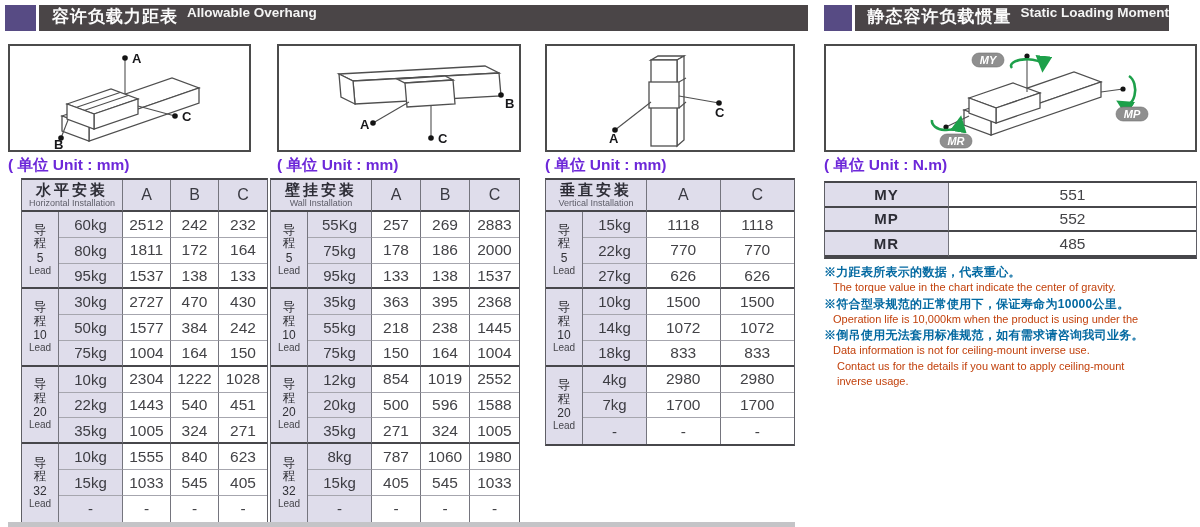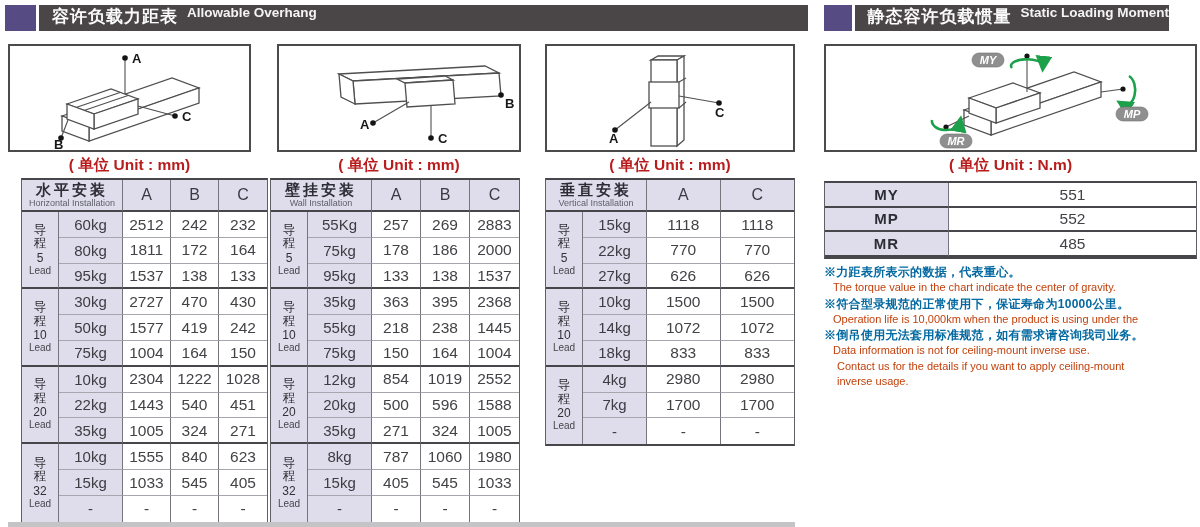--- a/index.html
+++ b/index.html
@@ -18,21 +18,21 @@
   .dbox svg{display:block}
   svg text{font-family:"Liberation Sans",sans-serif;font-weight:bold;font-size:13px;fill:#17171a}
   svg .ln{stroke:#4f4f4f;stroke-width:1.3;fill:#fff}
   svg .thin{stroke:#4f4f4f;stroke-width:1.1;fill:none}
   svg .dot{fill:#141414;stroke:none}
   svg .grn{stroke:#1da04a;stroke-width:2.6;fill:none}
   svg .badge{fill:#8f8f8f;stroke:#6f6f6f;stroke-width:.6}
   svg .badge-t{fill:#fff;font-style:italic;font-size:11px;text-anchor:middle}
 
   
-  .unit{position:absolute;font-size:15.5px;font-weight:600;color:#b91c1c;text-align:center;white-space:nowrap}
+  .unit{position:absolute;font-size:15.5px;font-weight:600;color:#6d28d9;text-align:left;white-space:nowrap}
 
   
   .otable{display:grid;grid-template-rows:32px;grid-auto-rows:25.8px;border:1px solid #5f5f66;border-top:2px solid #47474b;border-bottom:2px solid #47474b;background:#fff}
   .cell{display:flex;align-items:center;justify-content:center;border-right:1px solid #75757e;border-bottom:1px solid #a6a6ae;font-size:15px;color:#46464a;line-height:1}
   .lav{background:#dfddeb}
   .lastcol{border-right:none}
   .grpend{border-bottom:2px solid #47474b}
   .lastrow{border-bottom:none}
   .head{border-bottom:2px solid #47474b}
   .title{flex-direction:column;gap:2px;grid-column:span 2}
@@ -210,21 +210,21 @@
       <div class="lead-zh">程</div>
       <div class="lead-num">10</div>
       <div class="lead-en">Lead</div>
     </div>
     <div class="cell lav wt">30kg</div>
     <div class="cell val">2727</div>
     <div class="cell val">470</div>
     <div class="cell val lastcol">430</div>
     <div class="cell lav wt">50kg</div>
     <div class="cell val">1577</div>
-    <div class="cell val">419</div>
+    <div class="cell val">384</div>
     <div class="cell val lastcol">242</div>
     <div class="cell lav wt grpend">75kg</div>
     <div class="cell val grpend">1004</div>
     <div class="cell val grpend">164</div>
     <div class="cell val grpend lastcol">150</div>
     <div class="cell lav leadcell grpend" style="grid-row: span 3;">
       <div class="lead-zh">导</div>
       <div class="lead-zh">程</div>
       <div class="lead-num">20</div>
       <div class="lead-en">Lead</div>

